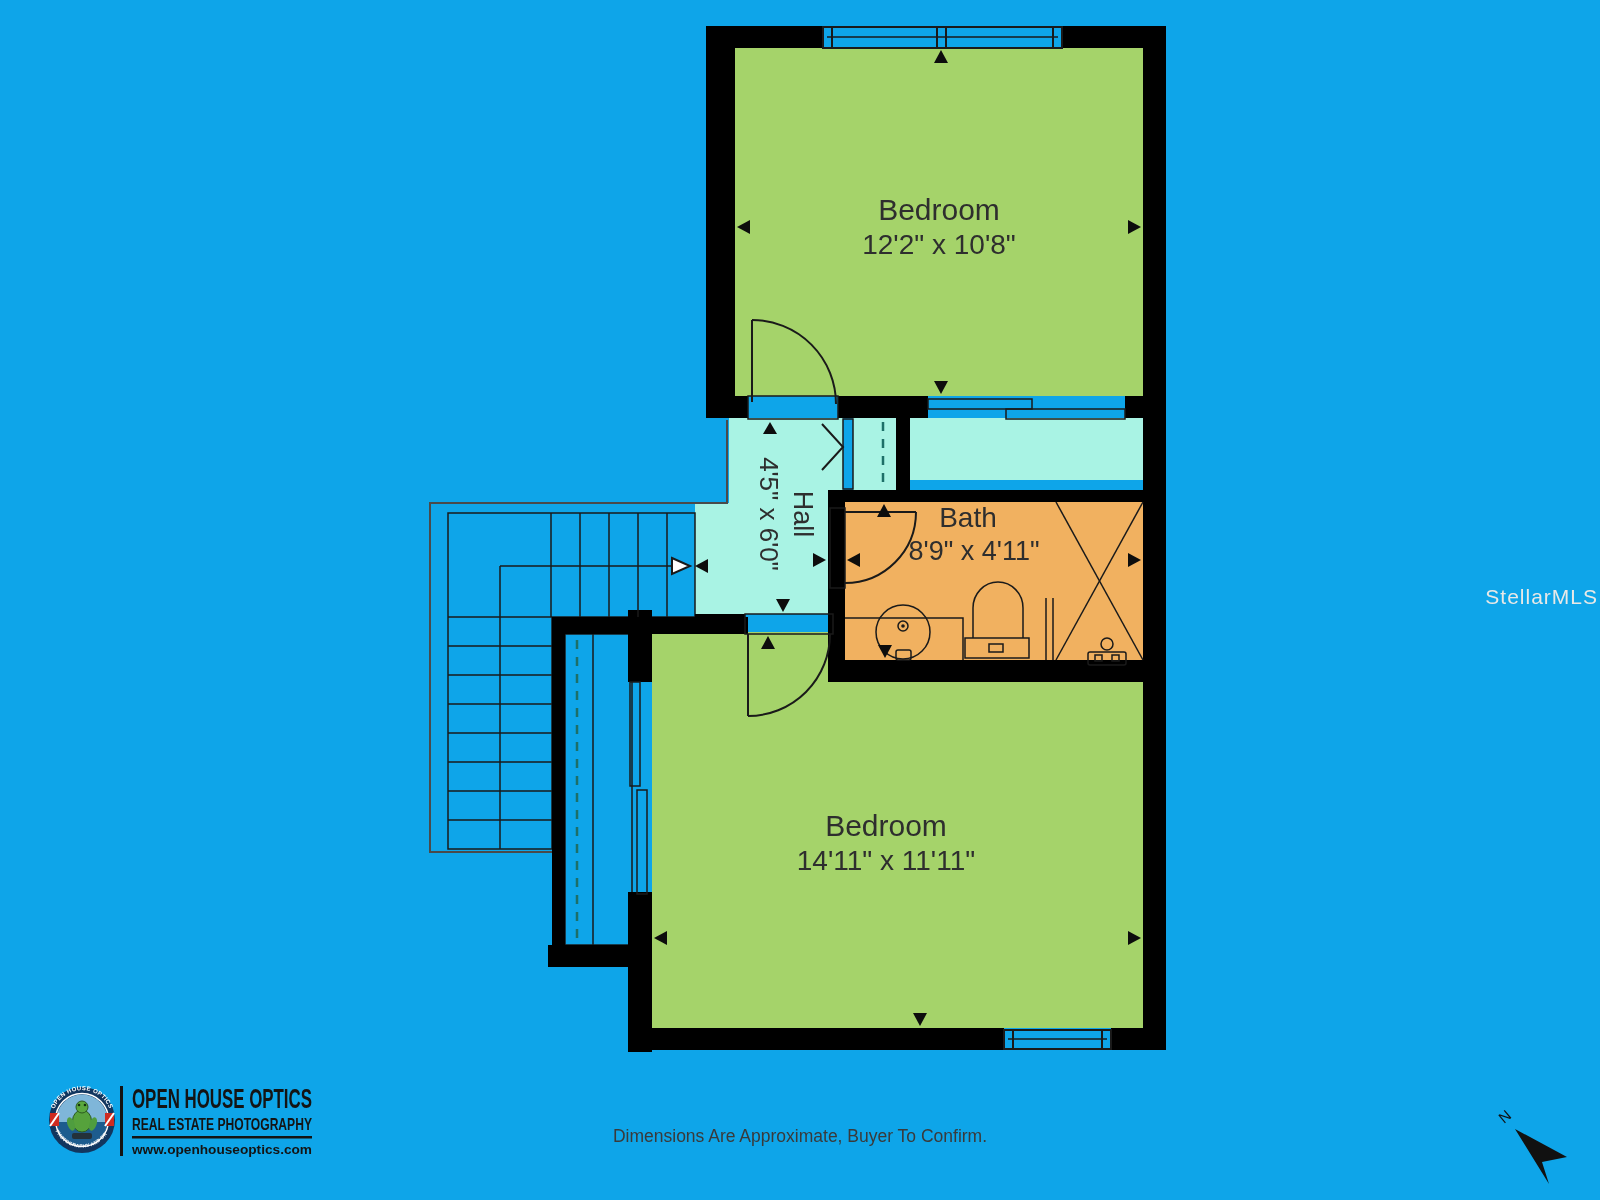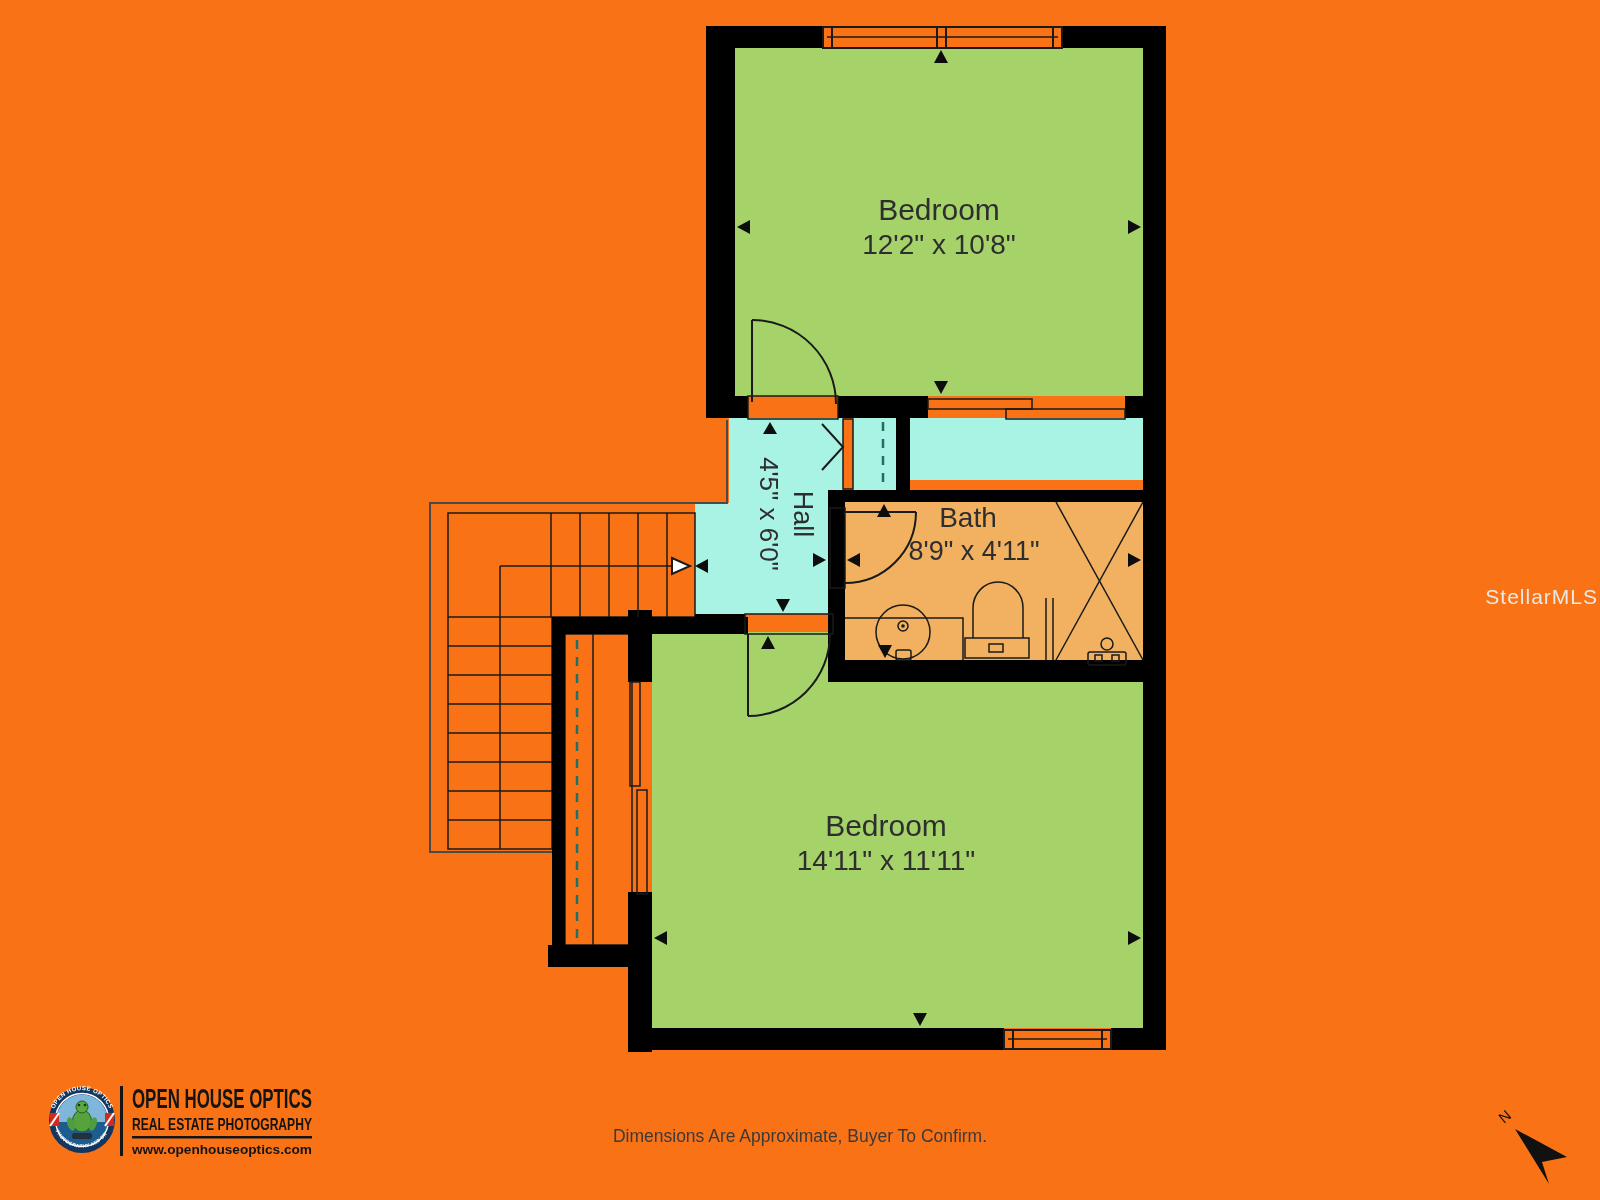--- a/index.html
+++ b/index.html
@@ -1,16 +1,16 @@
 <!DOCTYPE html>
 <html><head>
 <meta charset="utf-8">
 <style>
   html,body{margin:0;padding:0;background:#ffffff;}
-  .stage{position:relative;width:1600px;height:1200px;background:#f97316;overflow:hidden;
+  .stage{position:relative;width:1600px;height:1200px;background:#0ea5e9;overflow:hidden;
          font-family:"Liberation Sans", sans-serif;}
   svg{position:absolute;left:0;top:0;}
   .wall{fill:#000000;}
   .ln{stroke:#1a1a1a;stroke-width:2;fill:none;}
   .thin{stroke:#1a1a1a;stroke-width:1.5;fill:none;}
   .boundary{stroke:#4a4a4a;stroke-width:2;fill:none;}
   .rod-dash{stroke:#1d6f68;stroke-width:2.5;fill:none;stroke-dasharray:9 8;}
   .dim-arrow{fill:#0d0d0d;}
   .room-name{font-size:30px;fill:#2e2e2e;text-anchor:middle;}
   .room-dims{font-size:28px;fill:#2e2e2e;text-anchor:middle;}

